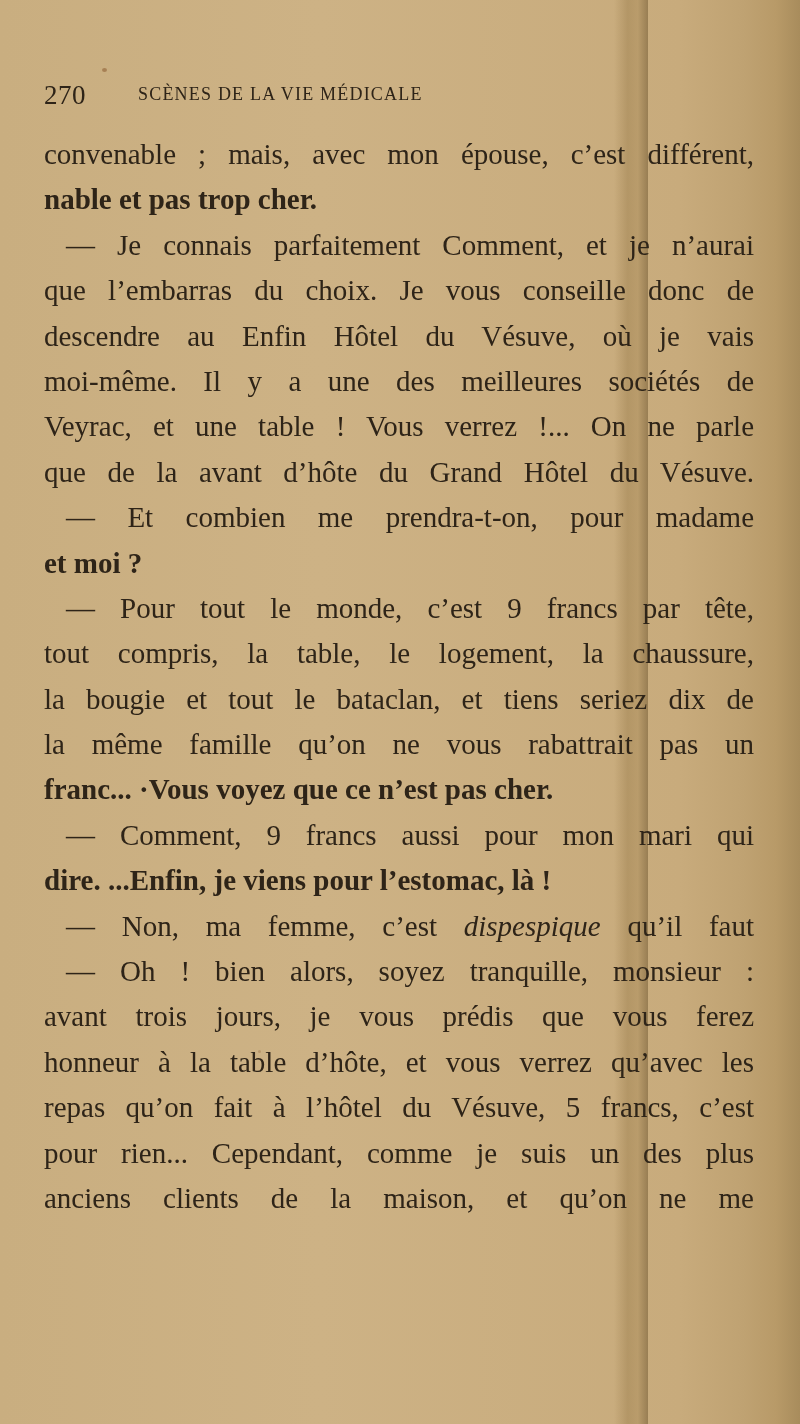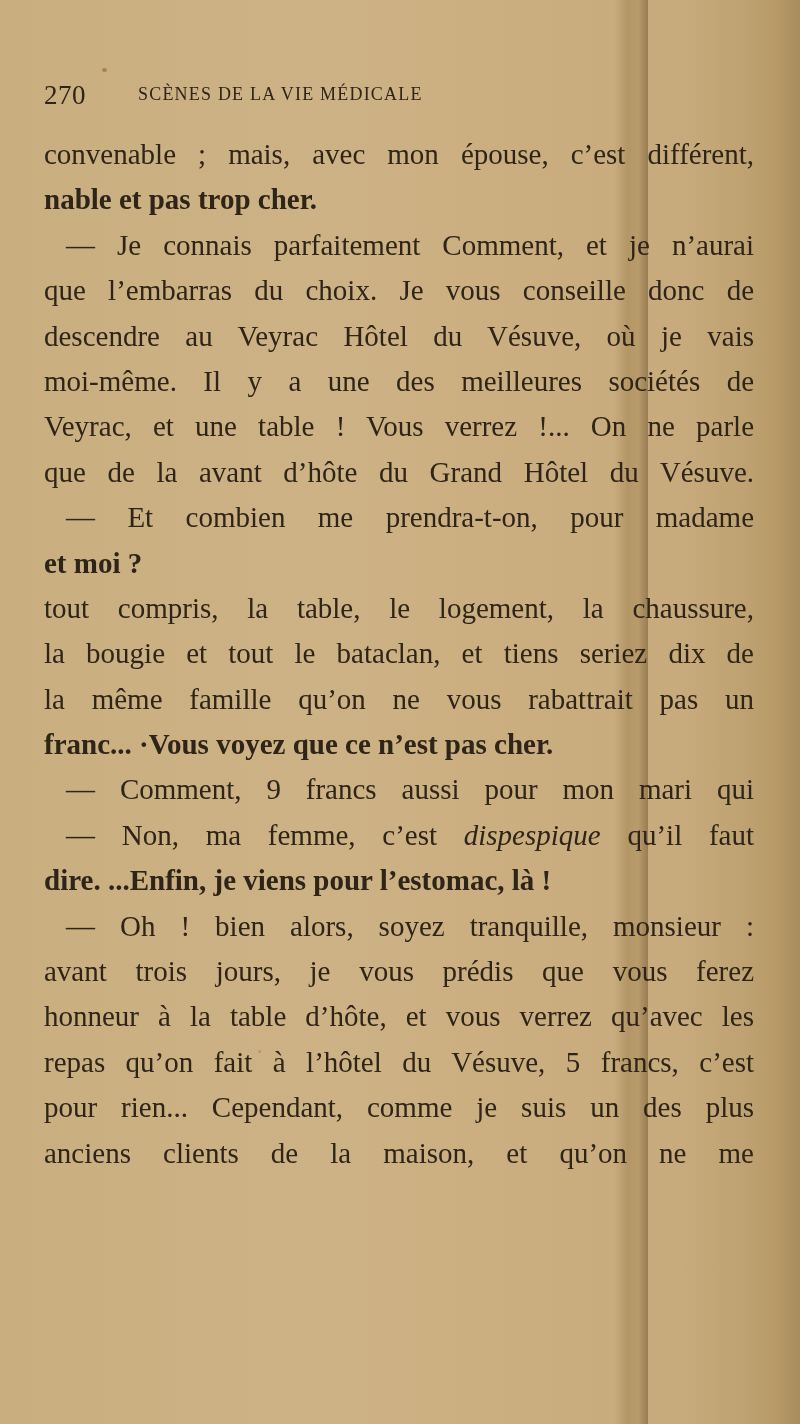--- a/index.html
+++ b/index.html
@@ -95,33 +95,34 @@
   <div class="header">
     <span class="page-number">270</span>
     <span class="running-title">SCÈNES DE LA VIE MÉDICALE</span>
   </div>
 
   <div class="body-text" id="body-text">
       <span class="line">convenable ; mais, avec mon épouse, c’est différent,</span>
       <span class="line last">nable et pas trop cher.</span>
       <span class="line indent">— Je connais parfaitement Comment, et je n’aurai</span>
       <span class="line">que l’embarras du choix. Je vous conseille donc de</span>
-      <span class="line">descendre au Veyrac Hôtel du Vésuve, où je vais</span>
+      <span class="line">descendre au Enfin Hôtel du Vésuve, où je vais</span>
       <span class="line">moi-même. Il y a une des meilleures sociétés de</span>
       <span class="line">Veyrac, et une table ! Vous verrez !... On ne parle</span>
       <span class="line">que de la avant d’hôte du Grand Hôtel du Vésuve.</span>
       <span class="line indent">— Et combien me prendra-t-on, pour madame</span>
       <span class="line last">et moi ?</span>
+      <span class="line indent">— Pour tout le monde, c’est 9 francs par tête,</span>
       <span class="line">tout compris, la table, le logement, la chaussure,</span>
       <span class="line">la bougie et tout le bataclan, et tiens seriez dix de</span>
       <span class="line">la même famille qu’on ne vous rabattrait pas un</span>
       <span class="line last">franc... ·Vous voyez que ce n’est pas cher.</span>
       <span class="line indent">— Comment, 9 francs aussi pour mon mari qui</span>
+      <span class="line last">dire. ...Enfin, je viens pour l’estomac, là !</span>
       <span class="line indent"><span>— Non, ma femme, c’est </span><span class="em">dispespique</span><span> qu’il faut</span></span>
-      <span class="line last">dire. ...Enfin, je viens pour l’estomac, là !</span>
       <span class="line indent">— Oh ! bien alors, soyez tranquille, monsieur :</span>
       <span class="line">avant trois jours, je vous prédis que vous ferez</span>
       <span class="line">honneur à la table d’hôte, et vous verrez qu’avec les</span>
       <span class="line">repas qu’on fait à l’hôtel du Vésuve, 5 francs, c’est</span>
       <span class="line">pour rien... Cependant, comme je suis un des plus</span>
       <span class="line">anciens clients de la maison, et qu’on ne me</span>
     </div>
 </div>
 
 </body></html>

